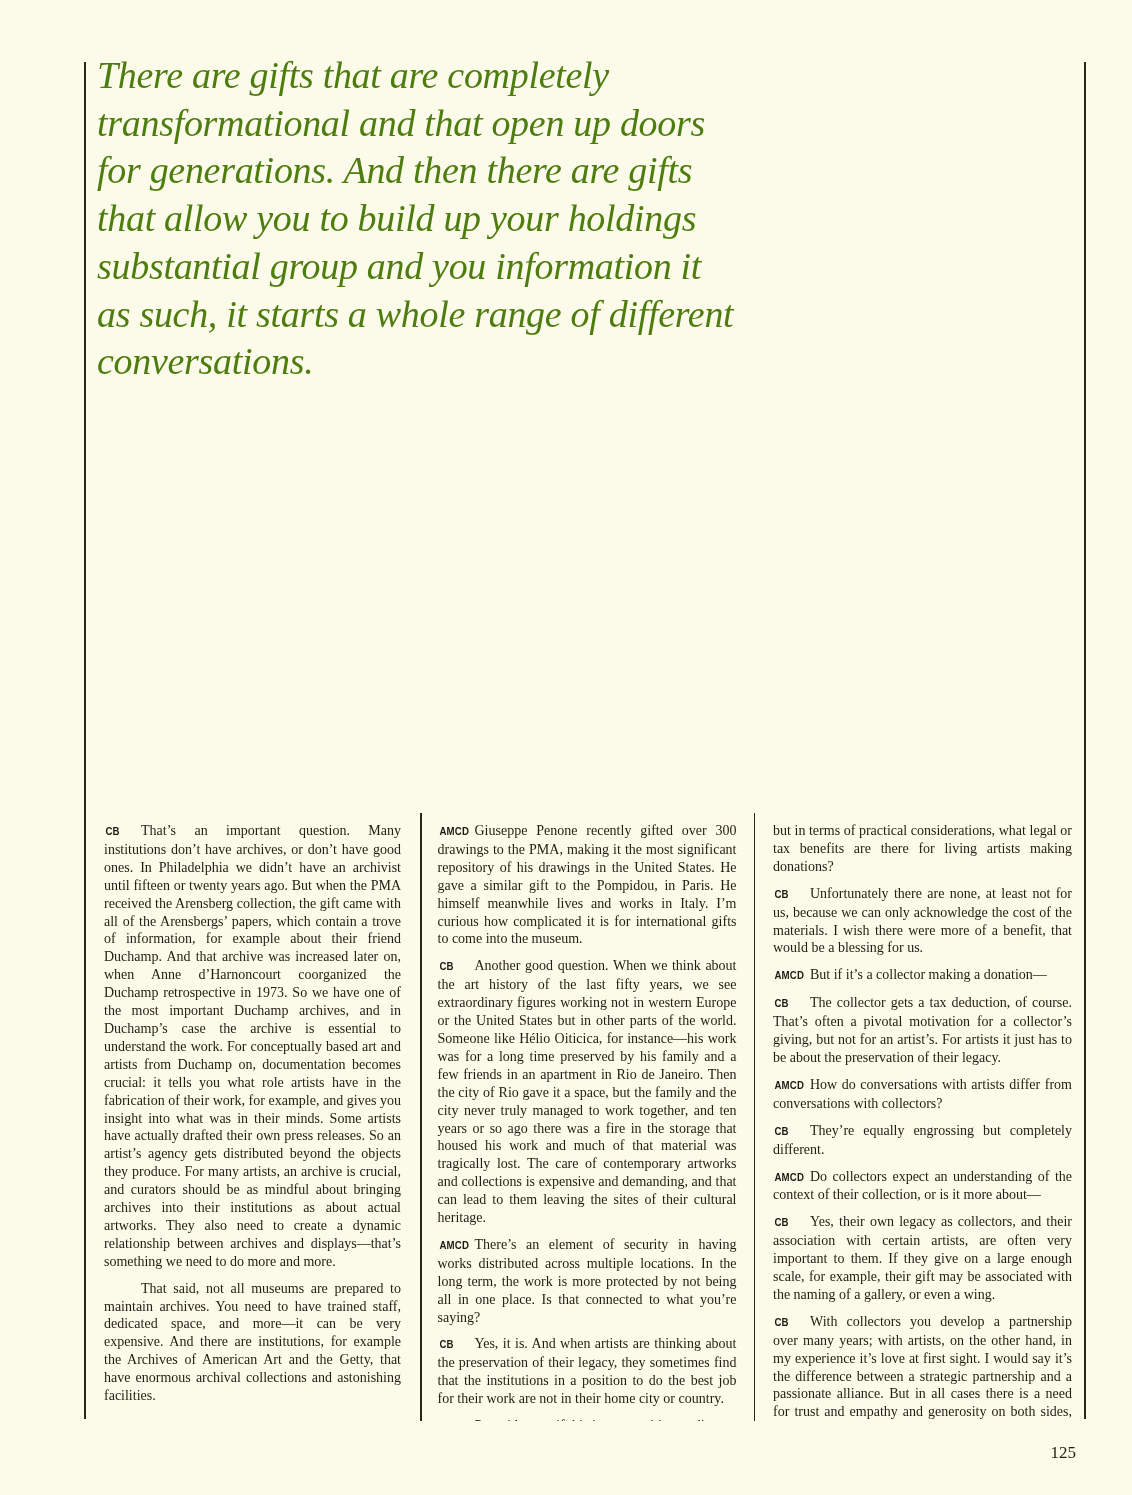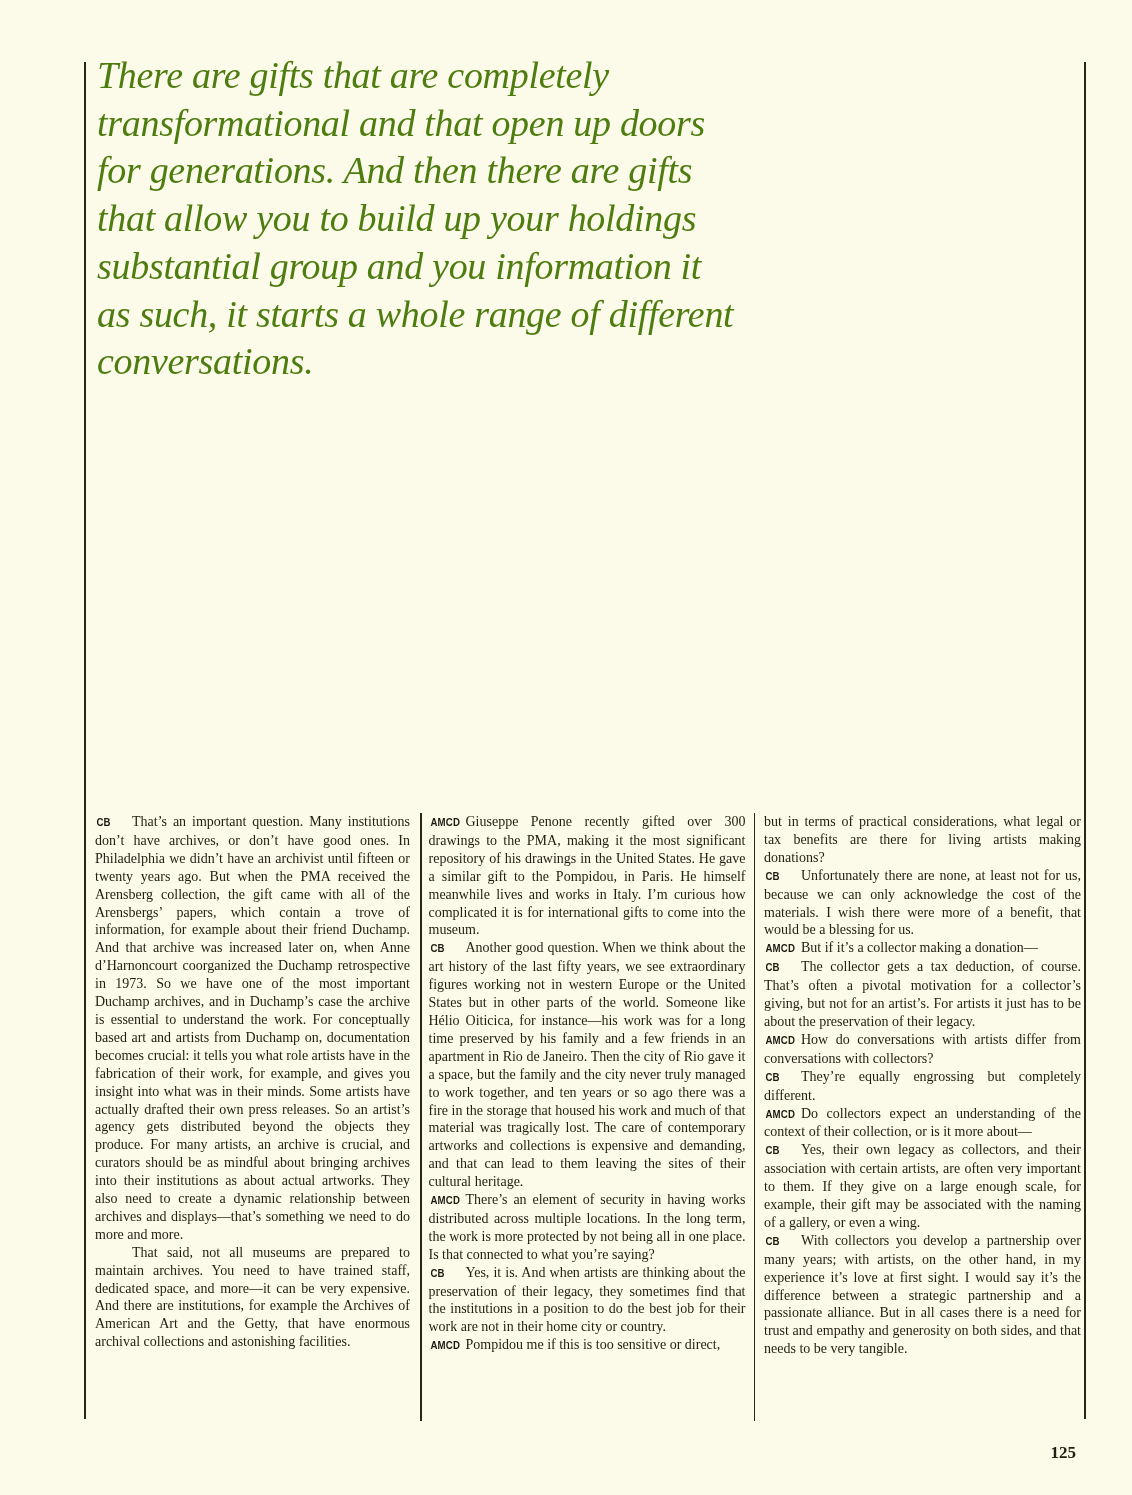--- a/index.html
+++ b/index.html
@@ -61,21 +61,21 @@
   .col-3 { width: 317px; margin-left: 9px; }
   .col-sep {
     width: 1.5px;
     height: 608px;
     background: #29271c;
   }
   .sep-1 { margin-left: 10px; }
   .sep-2 { margin-left: 8px; }
 
   .para {
-    margin: 0;
+    margin: 9px;
   }
   .para.indent {
     text-indent: 37px;
   }
   .speaker {
     display: inline-block;
     min-width: 36px;
     margin-right: 1px;
     font-family: "Liberation Sans", sans-serif;
     font-weight: 700;
@@ -86,21 +86,20 @@
     color: #1c1a10;
   }
 
   .page-number {
     position: absolute;
     right: 56px;
     top: 1443px;
     font-family: "Liberation Serif", serif;
     font-size: 17px;
     color: #201d12;
-    font-weight: bold;
   }
 </style>
 </head>
 <body>
 
 <div class="page">
 
   <div class="vrule vrule-left"></div>
   <div class="vrule vrule-right"></div>
 

